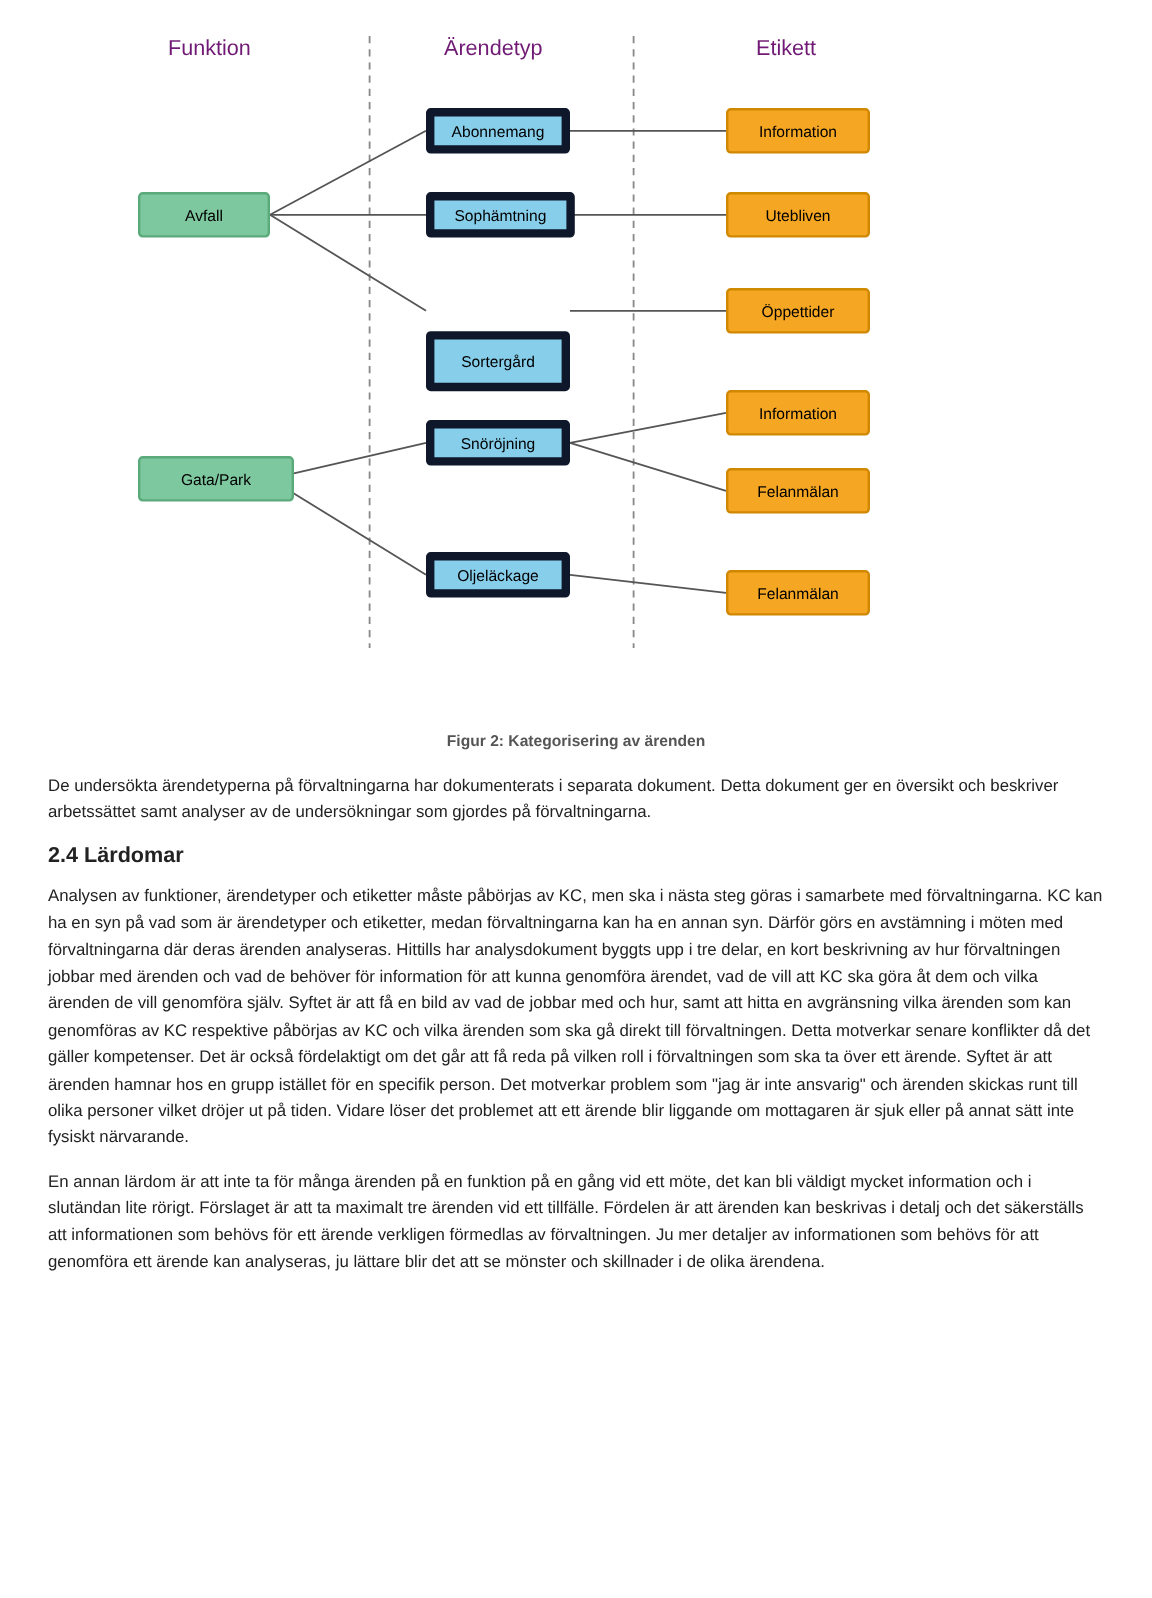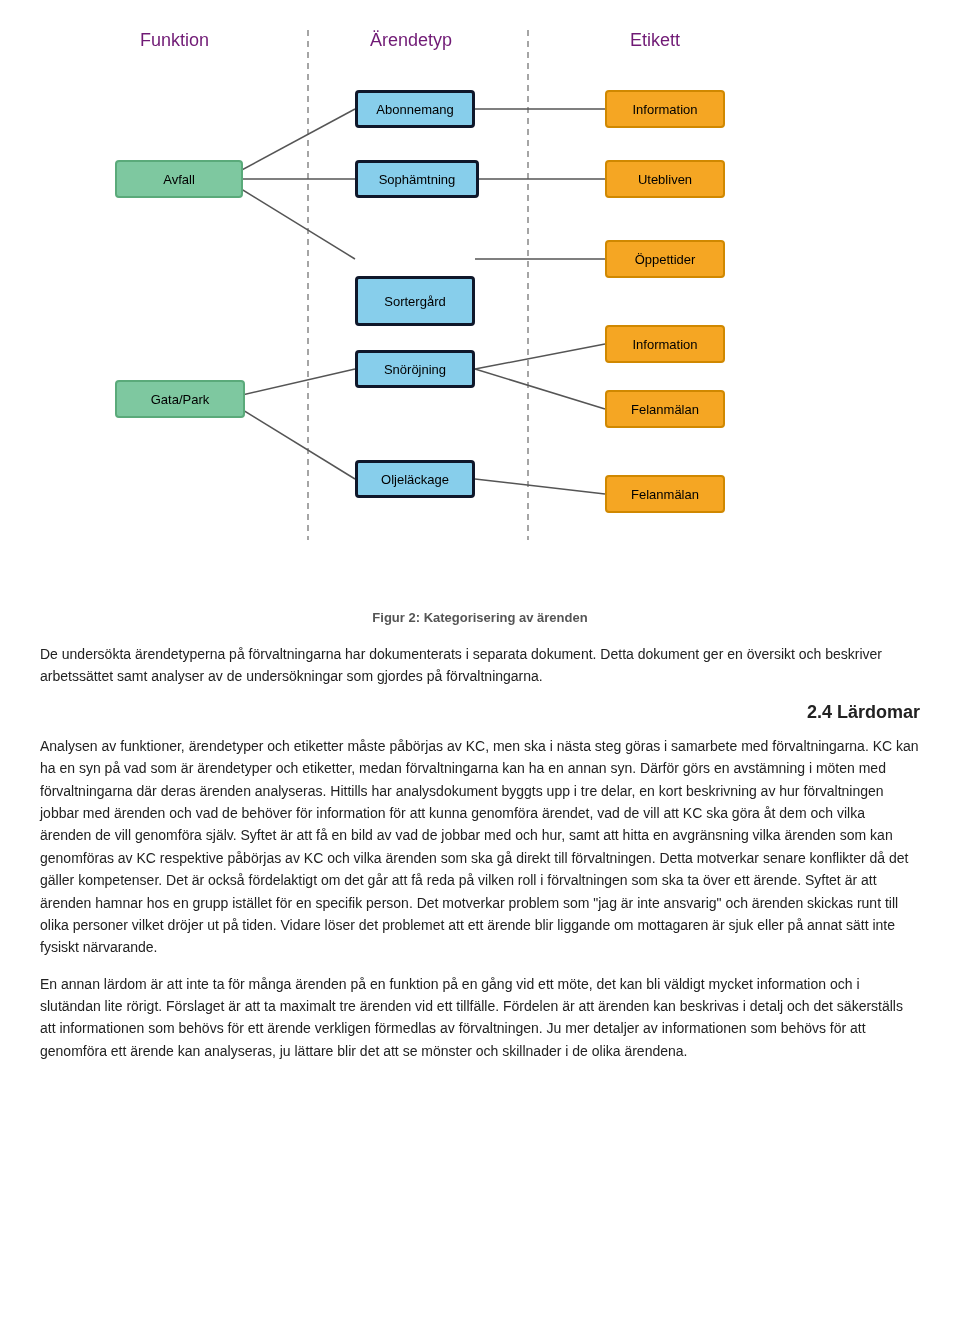--- a/index.html
+++ b/index.html
@@ -47,21 +47,21 @@
     }
 
     .node-orange {
       background: #F5A623;
       border: 2px solid #d08800;
       color: #000;
     }
 
     .node-blue {
       background: #87CEEB;
-      border: 3px solid #0f172a;
+      border: 7px solid #0f172a;
       color: #000;
     }
 
     
     .col-header {
       position: absolute;
       top: 0;
       font-size: 18px;
       font-weight: 400;
       color: #701a75;
@@ -84,21 +84,20 @@
       margin-bottom: 14px;
     }
 
     
     .section-heading {
       font-size: 18px;
       font-weight: 700;
       color: #222;
       margin-bottom: 12px;
       margin-top: 10px;
-      text-align: right;
     }
   </style>
 </head>
 <body>
 
 <div class="diagram-container">
 
   <div class="col-header" style="left:100px;">Funktion</div>
   <div class="col-header" style="left:330px;">Ärendetyp</div>
   <div class="col-header" style="left:590px;">Etikett</div>
@@ -124,21 +123,21 @@
 
     <line x1="435" y1="229" x2="565" y2="229" stroke="#555" stroke-width="1.5"></line>
 
     <line x1="435" y1="339" x2="565" y2="314" stroke="#555" stroke-width="1.5"></line>
 
     <line x1="435" y1="339" x2="565" y2="379" stroke="#555" stroke-width="1.5"></line>
 
     <line x1="435" y1="449" x2="565" y2="464" stroke="#555" stroke-width="1.5"></line>
   </svg>
 
-  <div class="node node-green" style="left:75px; top:130px; width:128px; height:38px;">Avfall</div>
+  <div class="node node-green" style="left:75px; top:130px; width:110px; height:38px;">Avfall</div>
   <div class="node node-green" style="left:75px; top:350px; width:130px; height:38px;">Gata/Park</div>
 
   <div class="node node-blue" style="left:315px; top:60px; width:120px; height:38px;">Abonnemang</div>
   <div class="node node-blue" style="left:315px; top:130px; width:124px; height:38px;">Sophämtning</div>
   <div class="node node-blue" style="left:315px; top:210px; width:120px; height:50px;margin-top:36px;">Sortergård</div>
   <div class="node node-blue" style="left:315px; top:320px; width:120px; height:38px;">Snöröjning</div>
   <div class="node node-blue" style="left:315px; top:430px; width:120px; height:38px;">Oljeläckage</div>
 
   <div class="node node-orange" style="left:565px; top:60px; width:120px; height:38px;">Information</div>
   <div class="node node-orange" style="left:565px; top:130px; width:120px; height:38px;">Utebliven</div>

